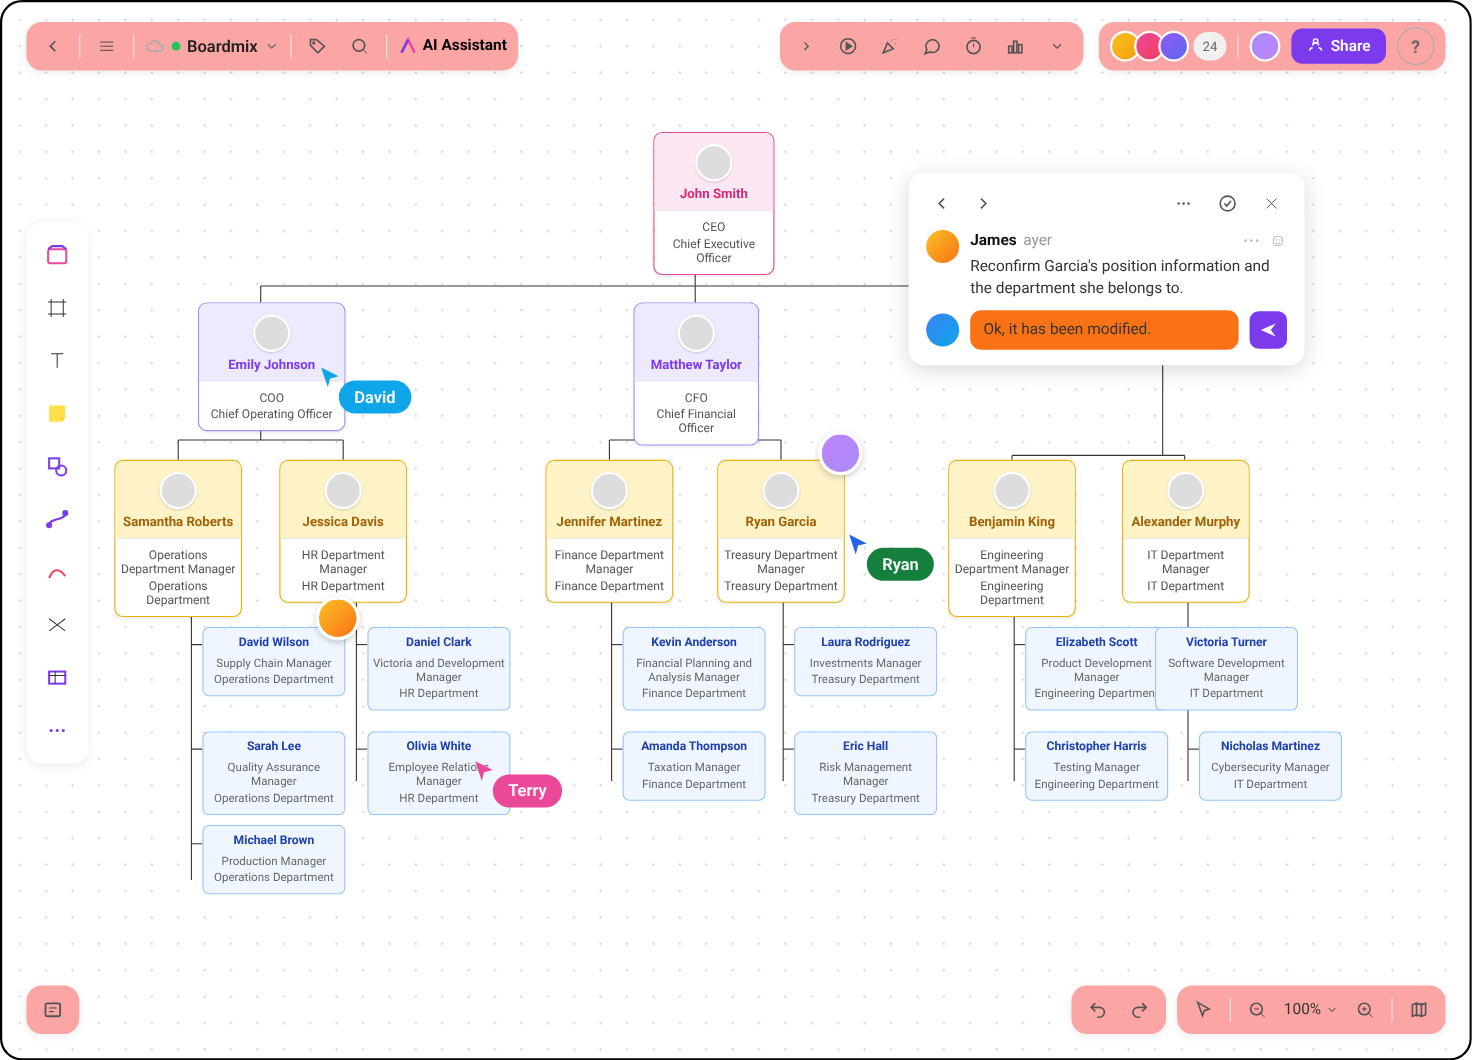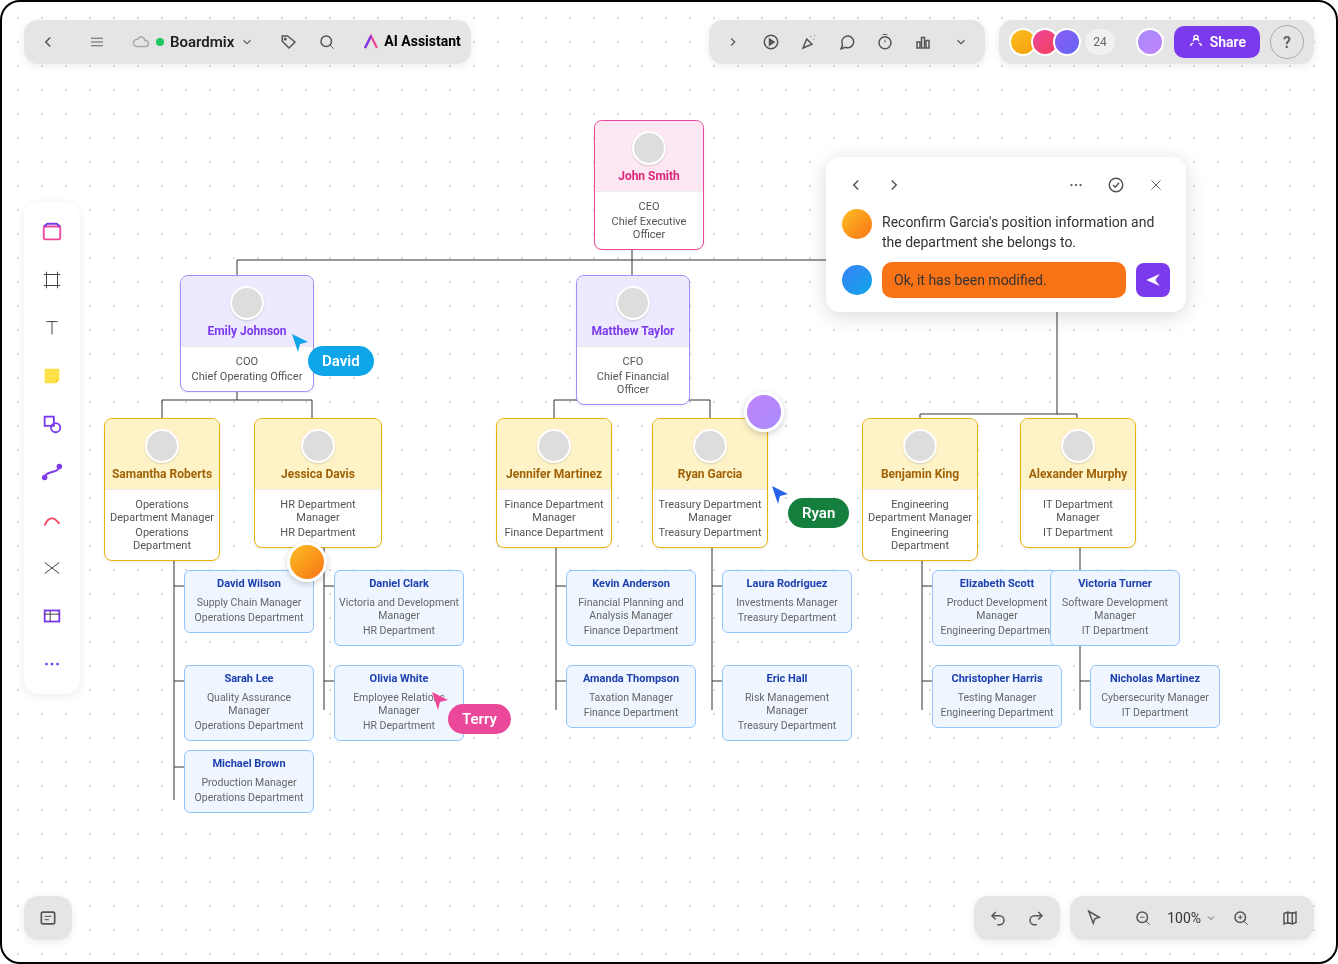--- a/index.html
+++ b/index.html
@@ -1,20 +1,20 @@
 <!DOCTYPE html>
 <html><head>
 <meta charset="utf-8">
 <style>
 * { box-sizing: border-box; margin: 0; padding: 0; }
 body { font-family: -apple-system, BlinkMacSystemFont, "Segoe UI", Roboto, sans-serif; background: #fff; width: 1338px; height: 964px; overflow: hidden; }
 .app { position: relative; width: 100%; height: 100%; border: 2px solid #000; border-radius: 20px; overflow: hidden; }
 .canvas-bg { position: absolute; inset: 0; background-image: radial-gradient(circle, #dadada 1px, transparent 1px); background-size: 24px 24px; background-position: 4px 4px; }
 .topbar { position: absolute; top: 18px; left: 22px; display: flex; gap: 10px; z-index: 10; }
-.pill { background: #e5e5e5; border-radius: 14px; box-shadow: 0 2px 8px rgba(0,0,0,0.08); display: flex; align-items: center; padding: 6px 10px; gap: 10px; height: 44px; }
+.pill { background: #fca5a5; border-radius: 14px; box-shadow: 0 2px 8px rgba(0,0,0,0.08); display: flex; align-items: center; padding: 6px 10px; gap: 10px; height: 44px; }
 .icon-btn { width: 28px; height: 28px; display: flex; align-items: center; justify-content: center; color: #555; cursor: pointer; border-radius: 6px; }
 .title-text { font-size: 15px; font-weight: 600; color: #222; display: flex; align-items: center; gap: 6px; }
 .cloud-dot { width: 8px; height: 8px; background: #22c55e; border-radius: 50%; }
 .sep { width: 1px; height: 22px; background: #e5e5e5; }
 .ai-brand { font-weight: 700; font-size: 14px; }
 .ai-logo { display: inline-block; width: 18px; height: 18px; margin-right: 4px; vertical-align: middle; }
 .topbar-right { position: absolute; top: 18px; right: 22px; display: flex; gap: 14px; z-index: 10; }
 .avatar-group { display: flex; align-items: center; }
 .avatar { width: 28px; height: 28px; border-radius: 50%; border: 2px solid #fff; margin-left: -6px; }
 .avatar:first-child { margin-left: 0; }
@@ -344,21 +344,21 @@
     <div class="node yellow" style="left:2px;top:298px;width:116px">
         <div class="hdr">
           <div class="av"></div>
           <div class="nm">Samantha Roberts</div>
         </div>
         <div class="body">
           <div>Operations Department Manager</div>
           <div>Operations Department</div>
         </div>
       </div>
-    <div class="node yellow" style="left:152px;top:298px;width:128px">
+    <div class="node yellow" style="left:152px;top:298px;width:116px">
         <div class="hdr">
           <div class="av"></div>
           <div class="nm">Jessica Davis</div>
         </div>
         <div class="body">
           <div>HR Department Manager</div>
           <div>HR Department</div>
         </div>
       </div>
     <div class="node yellow" style="left:394px;top:298px;width:116px">
@@ -528,20 +528,27 @@
             <svg viewBox="0 0 24 24" width="18" height="18" fill="none" stroke="currentColor" stroke-width="2">
               <line x1="6" y1="6" x2="18" y2="18"></line>
               <line x1="18" y1="6" x2="6" y2="18"></line>
             </svg>
           </div>
       </div>
     </div>
     <div class="comment-item">
       <div class="av-sm" style="background:linear-gradient(135deg,#fbbf24,#f97316)"></div>
       <div class="content">
+        <div style="display:flex;justify-content:space-between;align-items:center">
+          <div class="who"><b>James</b><span>ayer</span></div>
+          <div style="display:flex;gap:8px;color:#aaa">
+            <span>⋯</span>
+            <span>☺</span>
+          </div>
+        </div>
         <div class="txt">Reconfirm Garcia's position information and the department she belongs to.</div>
       </div>
     </div>
     <div class="reply-box">
       <div class="av-sm" style="width:30px;height:30px;border-radius:50%;background:linear-gradient(135deg,#3b82f6,#0ea5e9)"></div>
       <div class="reply-input">
         <span>Ok, it has been modified.</span>
       </div>
       <div class="send-btn">
           <svg viewBox="0 0 24 24" width="18" height="18" fill="currentColor">

